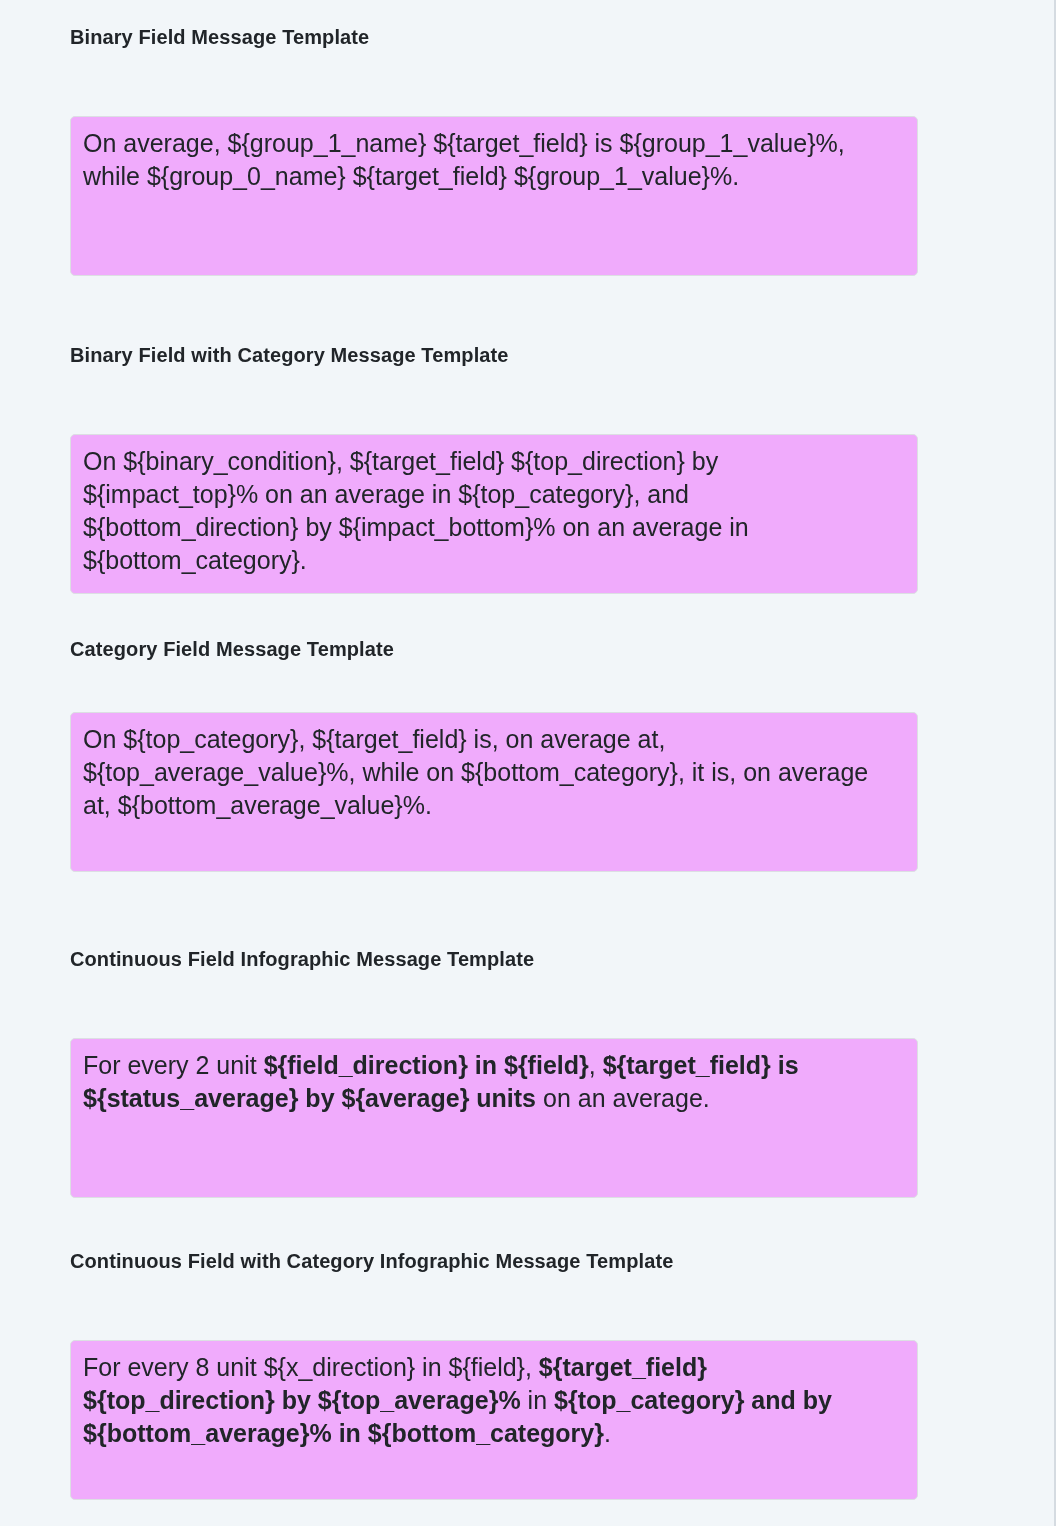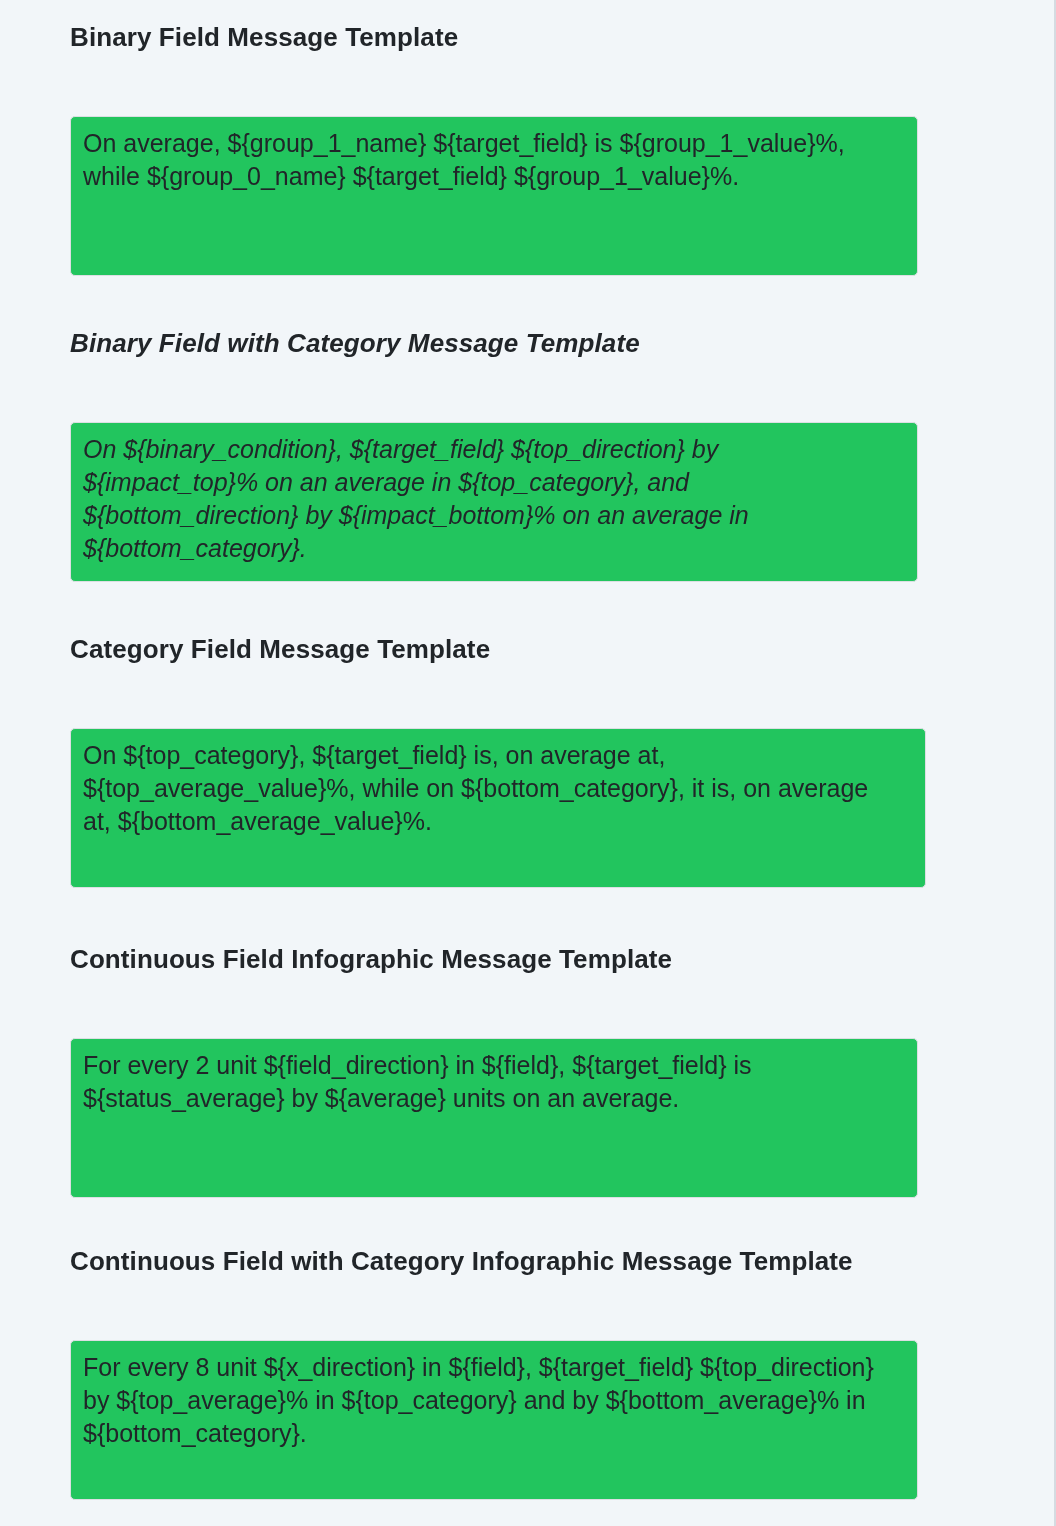--- a/index.html
+++ b/index.html
@@ -13,70 +13,70 @@
     overflow: hidden;
   }
   .scroll-edge {
     position: absolute;
     top: 0; right: 0;
     width: 2px; height: 1526px;
     background: #d5dbe1;
   }
   .section { position: absolute; left: 70px; width: 848px; }
   .label {
-    font-size: 26px;
+    font-size: 20px;
     font-weight: bold;
     color: #212529;
     height: 30px;
     line-height: 30px;
     letter-spacing: 0.1px;
   }
   .field {
     position: absolute;
     left: 0;
     width: 846px;
     height: 158px;
-    background: #22c55e;
+    background: #f0abfc;
     border: 1px solid #dcdfe3;
     border-radius: 5px;
     box-sizing: content-box;
   }
   .field-text {
     position: absolute;
     left: 12px; top: 10px;
     right: 30px;
     font-size: 25px;
     line-height: 33px;
     color: #212529;
     white-space: normal;
   }
-  .field-text b { font-weight: normal; text-align: center; }
+  .field-text b { font-weight: bold; text-align: center; }
 </style>
 </head>
 <body>
 
 <div class="scroll-edge"></div>
 
 <div class="section" style="top:22px;">
   <div class="label">Binary Field Message Template</div>
   <div class="field" style="top:94px;">
     <div class="field-text"><span>On average, ${group_1_name} ${target_field} is ${group_1_value}%, while ${group_0_name} ${target_field} ${group_1_value}%.</span></div>
   </div>
 </div>
 
-<div class="section" style="top:328px;font-style:italic;">
+<div class="section" style="top:340px;">
   <div class="label">Binary Field with Category Message Template</div>
   <div class="field" style="top:94px;">
     <div class="field-text"><span>On ${binary_condition}, ${target_field} ${top_direction} by ${impact_top}% on an average in ${top_category}, and ${bottom_direction} by ${impact_bottom}% on an average in ${bottom_category}.</span></div>
   </div>
 </div>
 
 <div class="section" style="top:634px;">
   <div class="label">Category Field Message Template</div>
-  <div class="field" style="top:94px;padding-left:8px;">
+  <div class="field" style="top:78px;">
     <div class="field-text"><span>On ${top_category}, ${target_field} is, on average at, ${top_average_value}%, while on ${bottom_category}, it is, on average at, ${bottom_average_value}%.</span></div>
   </div>
 </div>
 
 <div class="section" style="top:944px;">
   <div class="label">Continuous Field Infographic Message Template</div>
   <div class="field" style="top:94px;">
     <div class="field-text"><span>For every 2 unit </span><b>${field_direction} in ${field}</b><span>, </span><b>${target_field} is ${status_average} by ${average} units</b><span> on an average.</span></div>
   </div>
 </div>

